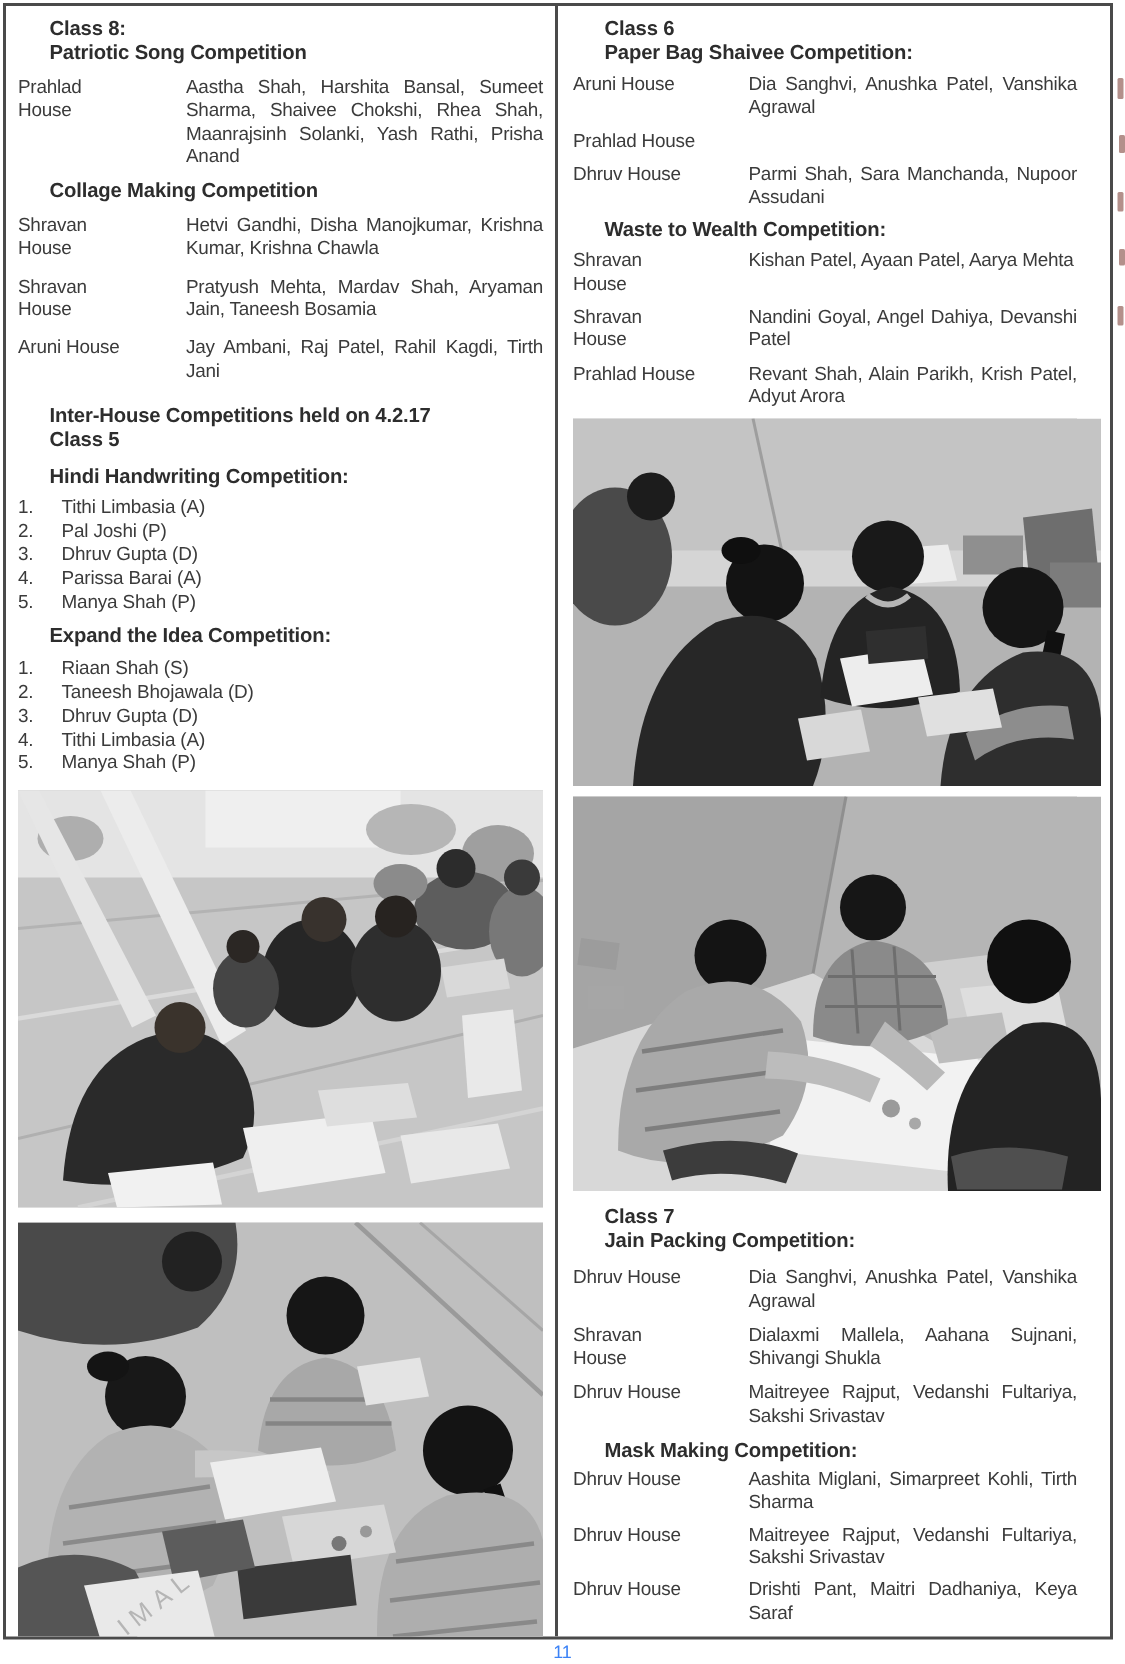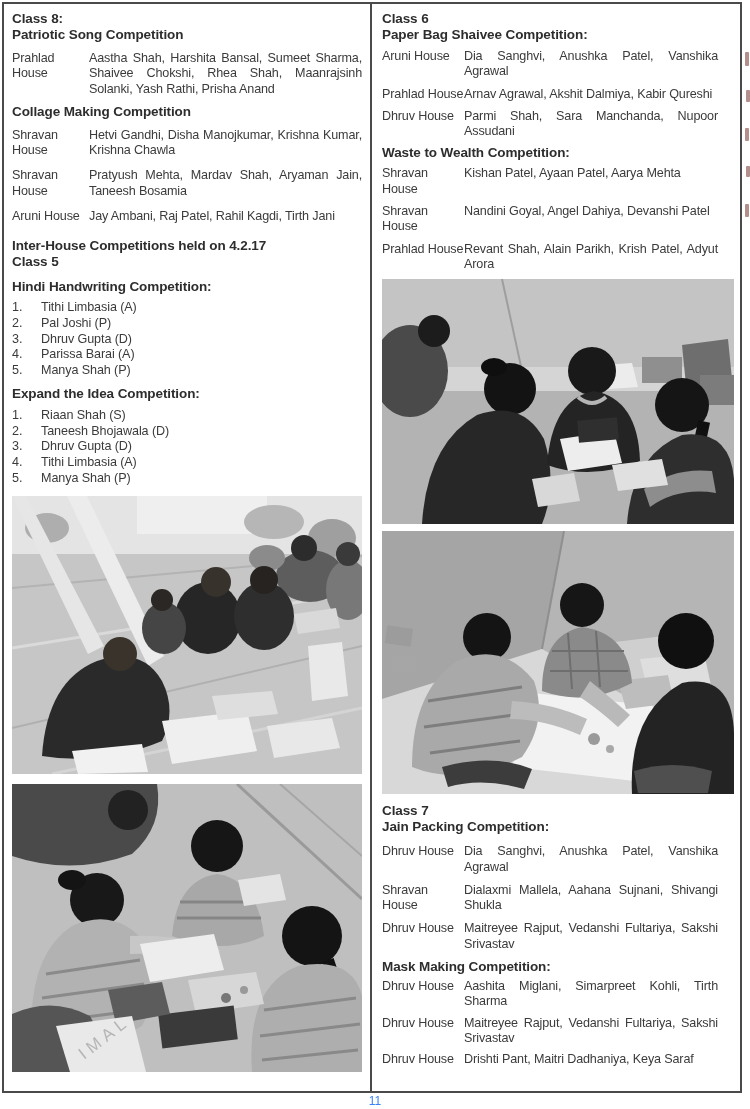--- a/index.html
+++ b/index.html
@@ -9,23 +9,23 @@
     -webkit-font-smoothing:antialiased;
   }
   .page{
     position:absolute;left:2px;top:2px;width:736px;height:1087px;
     border:2px solid #4a4a4a;overflow:hidden;background:#fff;
   }
   .vdivider{position:absolute;left:366px;top:0;width:2px;height:100%;background:#4a4a4a;}
   .col{position:absolute;top:0;padding-top:4px;}
   .col-left{left:8px;width:350px;}
   .col-right{left:378px;width:336px;}
-  .h{font-weight:700;font-size:13.5px;line-height:16px;color:#2d2d2d;margin-top:8px;letter-spacing:-0.1px;}
+  .h{font-weight:700;font-size:13.5px;line-height:16px;color:#2d2d2d;margin-top:8px;letter-spacing:-0.1px;margin-left:21px;}
   .h.mt0{margin-top:0;}
-  .row{display:flex;margin-top:8px;font-size:12.6px;line-height:15.3px;letter-spacing:-0.15px;}
+  .row{display:flex;margin-top:8px;font-size:12.6px;line-height:15.3px;letter-spacing:-0.15px;gap:35px;}
   .row .house{width:77px;flex:none;}
   .col-right .row .house{width:82px;}
   .row .names{flex:1;text-align:justify;}
   .olist{margin-top:5px;}
   .li{display:flex;font-size:12.6px;line-height:15.7px;letter-spacing:-0.1px;}
   .li .num{width:29px;flex:none;}
   .photo{margin-top:10px;background:#c9c9c9;}
   .photo svg{display:block;}
   .pageno{
     position:absolute;left:0;top:1094px;width:750px;text-align:center;
@@ -198,21 +198,20 @@
   <div class="col col-right">
     <div class="h mt0" style="margin-top:3px">Class 6</div>
     <div class="h mt0">Paper Bag Shaivee Competition:</div>
 
     <div class="row" style="margin-top:6px">
       <div class="house">Aruni House</div>
       <div class="names">Dia Sanghvi, Anushka Patel, Vanshika Agrawal</div>
     </div>
     <div class="row" style="margin-top:7px">
       <div class="house">Prahlad House</div>
-      <div class="names">Arnav Agrawal, Akshit Dalmiya, Kabir Qureshi</div>
     </div>
     <div class="row" style="margin-top:7px">
       <div class="house">Dhruv House</div>
       <div class="names">Parmi Shah, Sara Manchanda, Nupoor Assudani</div>
     </div>
 
     <div class="h" style="margin-top:6px">Waste to Wealth Competition:</div>
 
     <div class="row" style="margin-top:5px">
       <div class="house">Shravan House</div>

